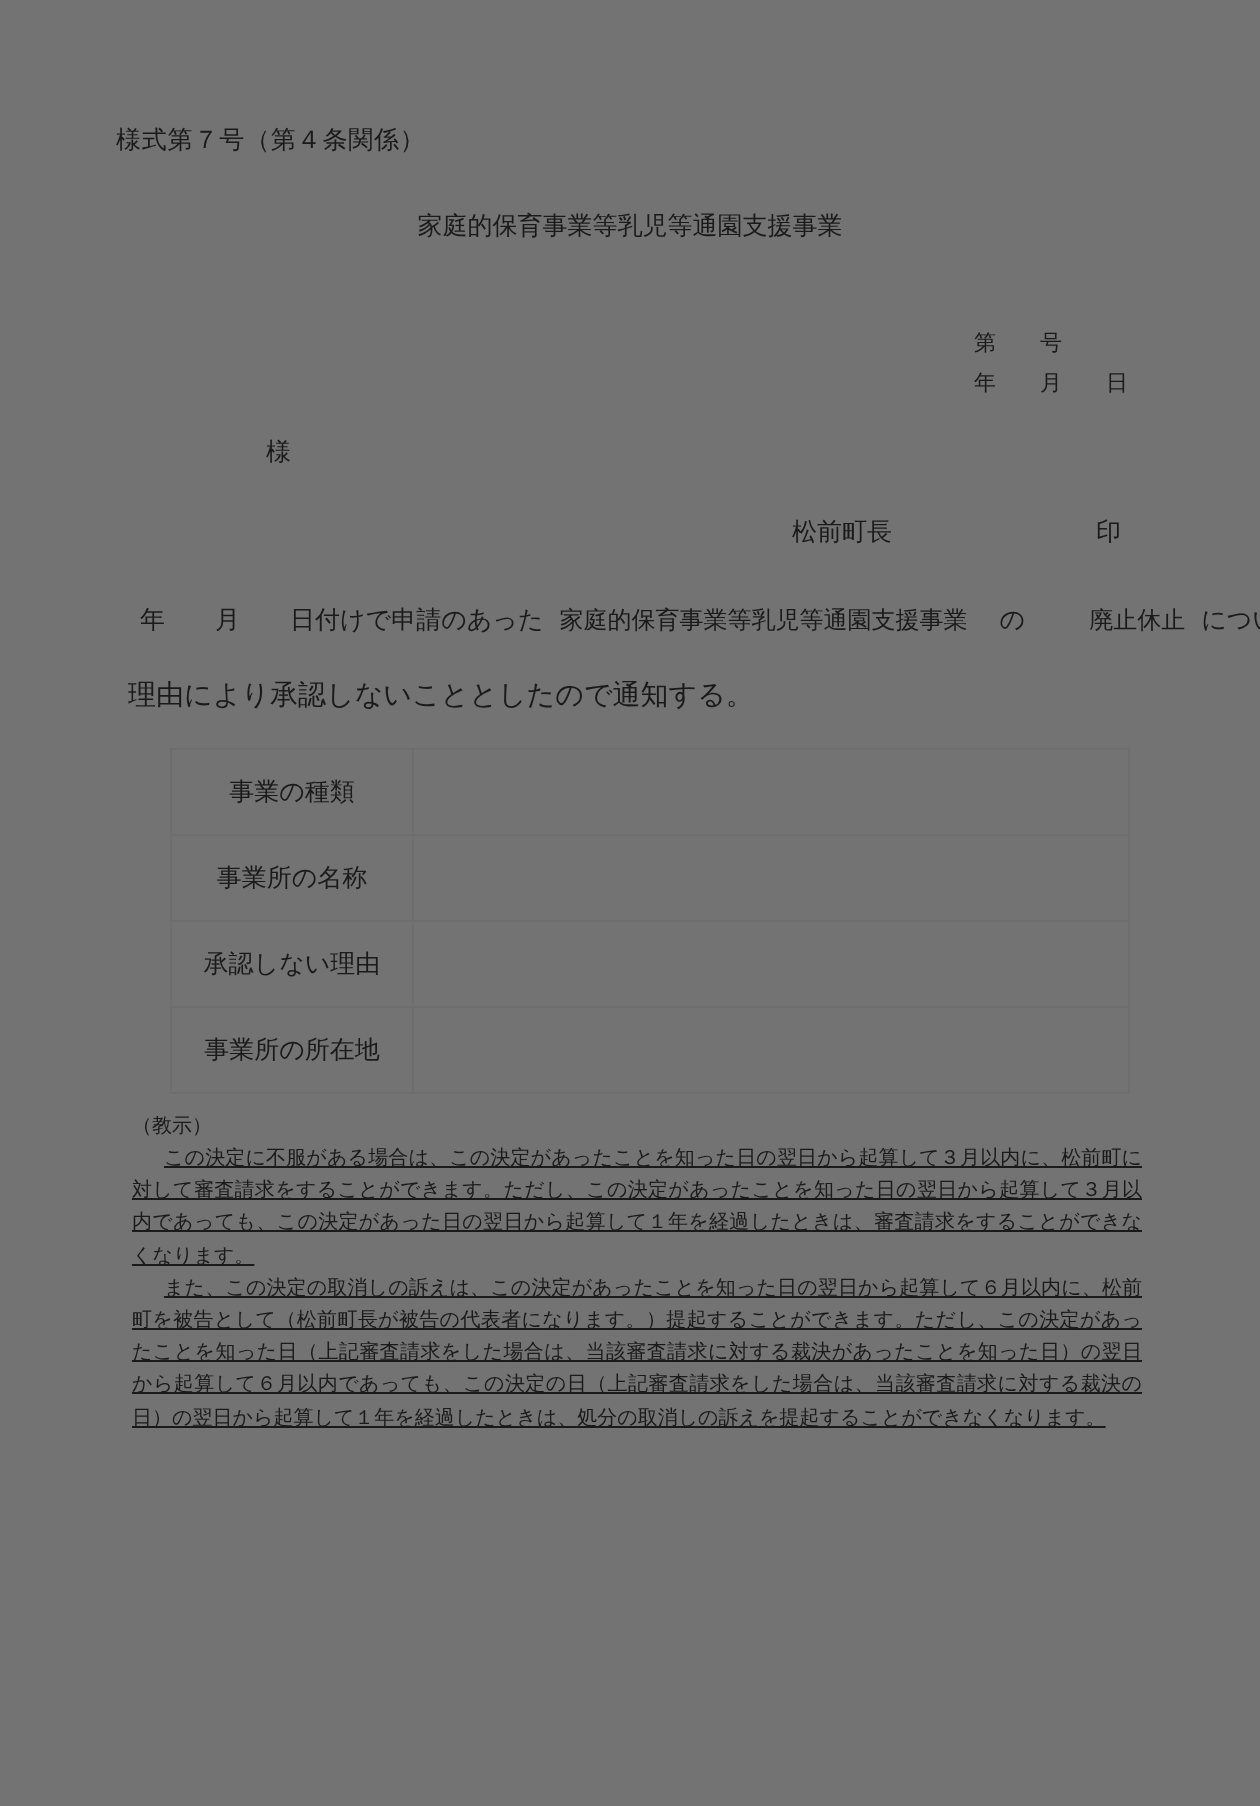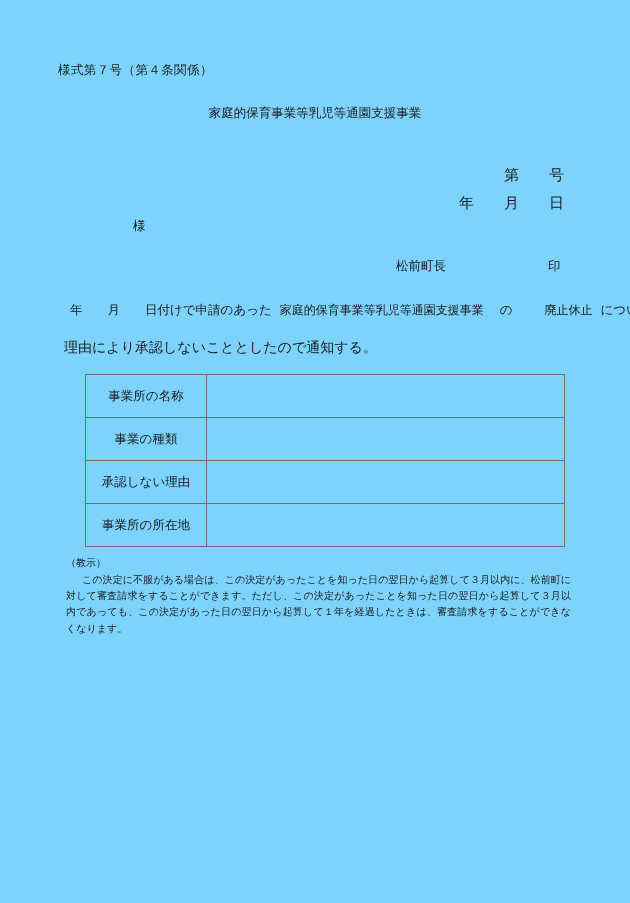--- a/index.html
+++ b/index.html
@@ -8,21 +8,21 @@
     background: #ffffff;
   }
   body {
     font-family: "Liberation Serif", "DejaVu Serif", serif;
     color: #1a1a1a;
   }
   .page {
     position: relative;
     width: 630px;
     height: 903px;
-    background: #7dd3fc;
+    background: #737373;
     overflow: hidden;
     box-sizing: border-box;
   }
 
   
   .form-no {
     position: absolute;
     left: 58px;
     top: 62px;
     font-size: 12.5px;
@@ -55,22 +55,22 @@
     letter-spacing: 0.6px;
     white-space: nowrap;
     padding-left: 6px;
   }
 
   
   .doc-meta {
     position: absolute;
     right: 66px;
     top: 162px;
-    text-align: right;
-    font-size: 15px;
+    text-align: left;
+    font-size: 11px;
     line-height: 1.85;
   }
   .doc-meta div { white-space: pre; }
 
   
   .addressee {
     position: absolute;
     left: 133px;
     top: 218px;
     font-size: 12.5px;
@@ -145,20 +145,21 @@
   .notice-heading {
     margin-bottom: 2px;
     white-space: nowrap;
   }
   .notice p {
     margin: 0;
     text-indent: 1.6em;
     line-height: 1.62;
     text-align: justify;
     text-justify: inter-character;
+    text-decoration: underline;
   }
 </style>
 </head>
 <body>
 
 <div class="page">
 
   <div class="form-no">様式第７号（第４条関係）</div>
 
   <div class="title-block">
@@ -190,36 +191,37 @@
       <span>休止</span>
     </span>
     <span class="seg">については、次の</span>
   </div>
 
   <div class="body-cont">理由により承認しないこととしたので通知する。</div>
 
   <table class="form-table">
     <tbody>
       <tr>
+        <td class="label">事業の種類</td>
+        <td class="value"></td>
+      </tr>
+      <tr>
         <td class="label">事業所の名称</td>
-        <td class="value"></td>
-      </tr>
-      <tr>
-        <td class="label">事業の種類</td>
         <td class="value"></td>
       </tr>
       <tr>
         <td class="label">承認しない理由</td>
         <td class="value"></td>
       </tr>
       <tr>
         <td class="label">事業所の所在地</td>
         <td class="value"></td>
       </tr>
     </tbody>
   </table>
 
   <div class="notice">
     <div class="notice-heading">（教示）</div>
     <p>この決定に不服がある場合は、この決定があったことを知った日の翌日から起算して３月以内に、松前町に対して審査請求をすることができます。ただし、この決定があったことを知った日の翌日から起算して３月以内であっても、この決定があった日の翌日から起算して１年を経過したときは、審査請求をすることができなくなります。</p>
+    <p>また、この決定の取消しの訴えは、この決定があったことを知った日の翌日から起算して６月以内に、松前町を被告として（松前町長が被告の代表者になります。）提起することができます。ただし、この決定があったことを知った日（上記審査請求をした場合は、当該審査請求に対する裁決があったことを知った日）の翌日から起算して６月以内であっても、この決定の日（上記審査請求をした場合は、当該審査請求に対する裁決の日）の翌日から起算して１年を経過したときは、処分の取消しの訴えを提起することができなくなります。</p>
   </div>
 
 </div>
 
 </body></html>

